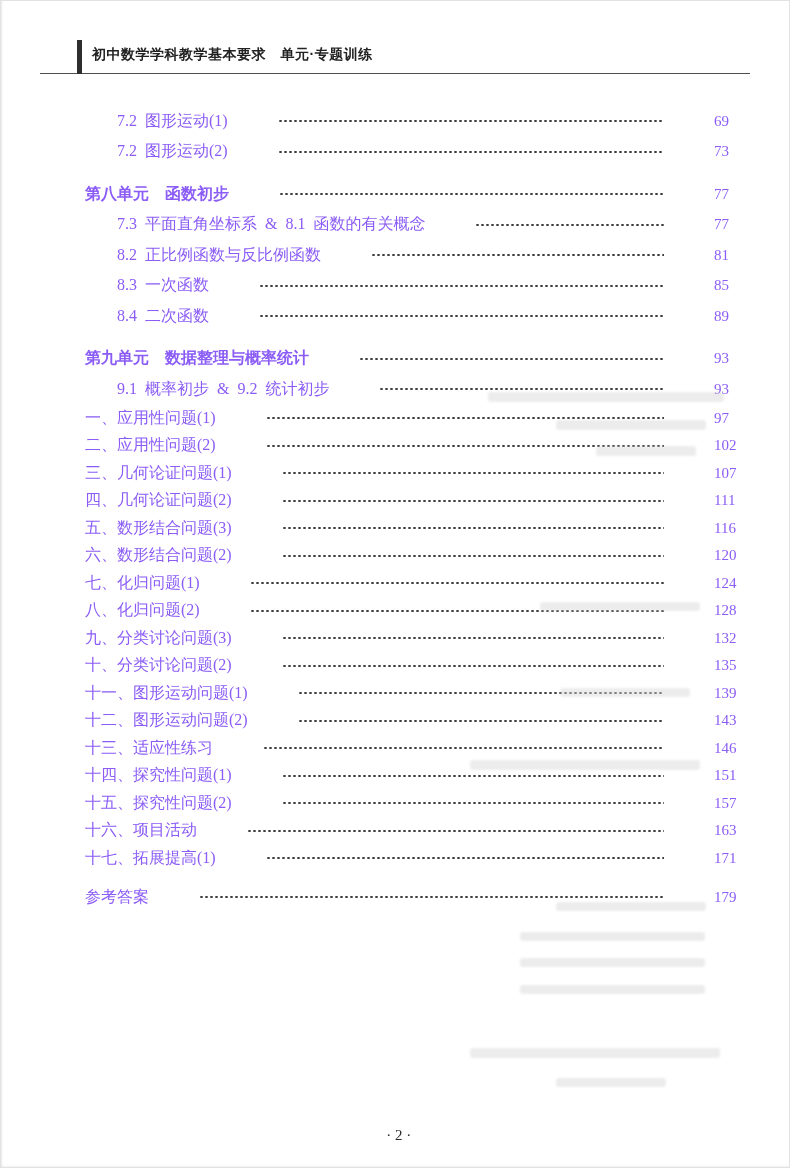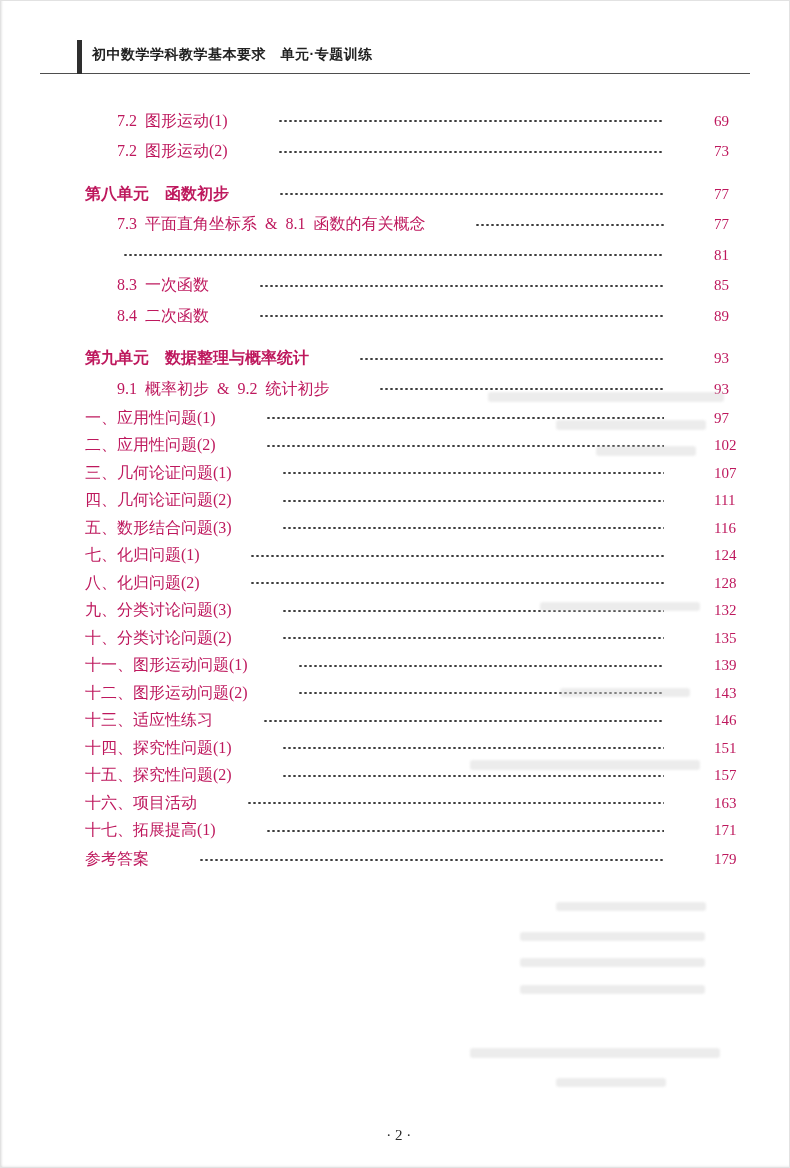--- a/index.html
+++ b/index.html
@@ -38,21 +38,21 @@
 
   
   .toc {
     position: absolute;
     left: 85px; right: 50px; top: 106px;
   }
   .toc-row {
     display: flex;
     align-items: center;
     font-size: 16px;
-    color: #be185d;
+    color: #8b5cf6;
     gap: 44px;
   }
   .toc-a .toc-row { height: 30.5px; }
   .toc-b .toc-row { height: 27.5px; }
   .toc-row.gap { margin-top: 12px; }
   .toc-row.sub { padding-left: 32px; }
   .toc-row.unit .label { font-weight: bold; }
   .label { white-space: pre; flex: 0 0 auto; }
   .leader {
     flex: 1 1 auto;
@@ -74,21 +74,21 @@
     text-align: center;
     font-size: 19px;
     font-weight: bold;
     color: #1a1a1a;
     margin: 16px 0 38px 0;
     line-height: 28px;
     white-space: pre;
     letter-spacing: 1px;
   }
 
-  .answers-row { height: 30px; margin-top: 0; }
+  .answers-row { height: 30px; margin-top: 10px; }
 
   
   .footer {
     position: absolute;
     left: 0; right: 0; bottom: 24px;
     text-align: center;
     font-size: 15px;
     color: #2a2a2a;
     white-space: pre;
   }
@@ -128,20 +128,21 @@
         <span class="label">第八单元　函数初步</span>
         <span class="leader"></span>
         <span class="pagenum">77</span>
       </div>
       <div class="toc-row sub">
         <span class="label">7.3  平面直角坐标系  &amp;  8.1  函数的有关概念</span>
         <span class="leader"></span>
         <span class="pagenum">77</span>
       </div>
       <div class="toc-row sub">
+        <span class="label">8.2  正比例函数与反比例函数</span>
         <span class="leader"></span>
         <span class="pagenum">81</span>
       </div>
       <div class="toc-row sub">
         <span class="label">8.3  一次函数</span>
         <span class="leader"></span>
         <span class="pagenum">85</span>
       </div>
       <div class="toc-row sub">
         <span class="label">8.4  二次函数</span>
@@ -179,20 +180,25 @@
       </div>
       <div class="toc-row">
         <span class="label">四、几何论证问题(2)</span>
         <span class="leader"></span>
         <span class="pagenum">111</span>
       </div>
       <div class="toc-row">
         <span class="label">五、数形结合问题(3)</span>
         <span class="leader"></span>
         <span class="pagenum">116</span>
+      </div>
+      <div class="toc-row">
+        <span class="label">六、数形结合问题(2)</span>
+        <span class="leader"></span>
+        <span class="pagenum">120</span>
       </div>
       <div class="toc-row">
         <span class="label">七、化归问题(1)</span>
         <span class="leader"></span>
         <span class="pagenum">124</span>
       </div>
       <div class="toc-row">
         <span class="label">八、化归问题(2)</span>
         <span class="leader"></span>
         <span class="pagenum">128</span>

